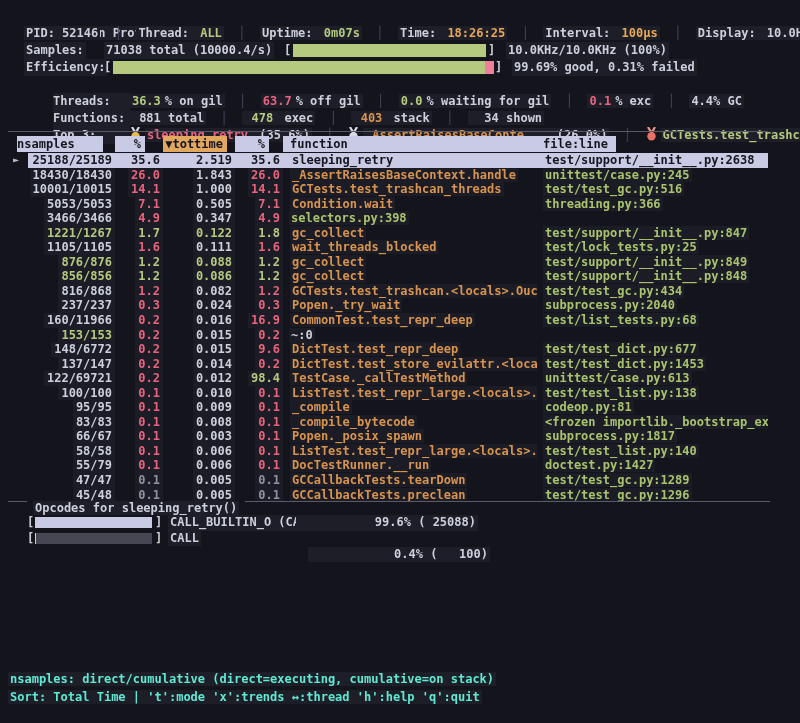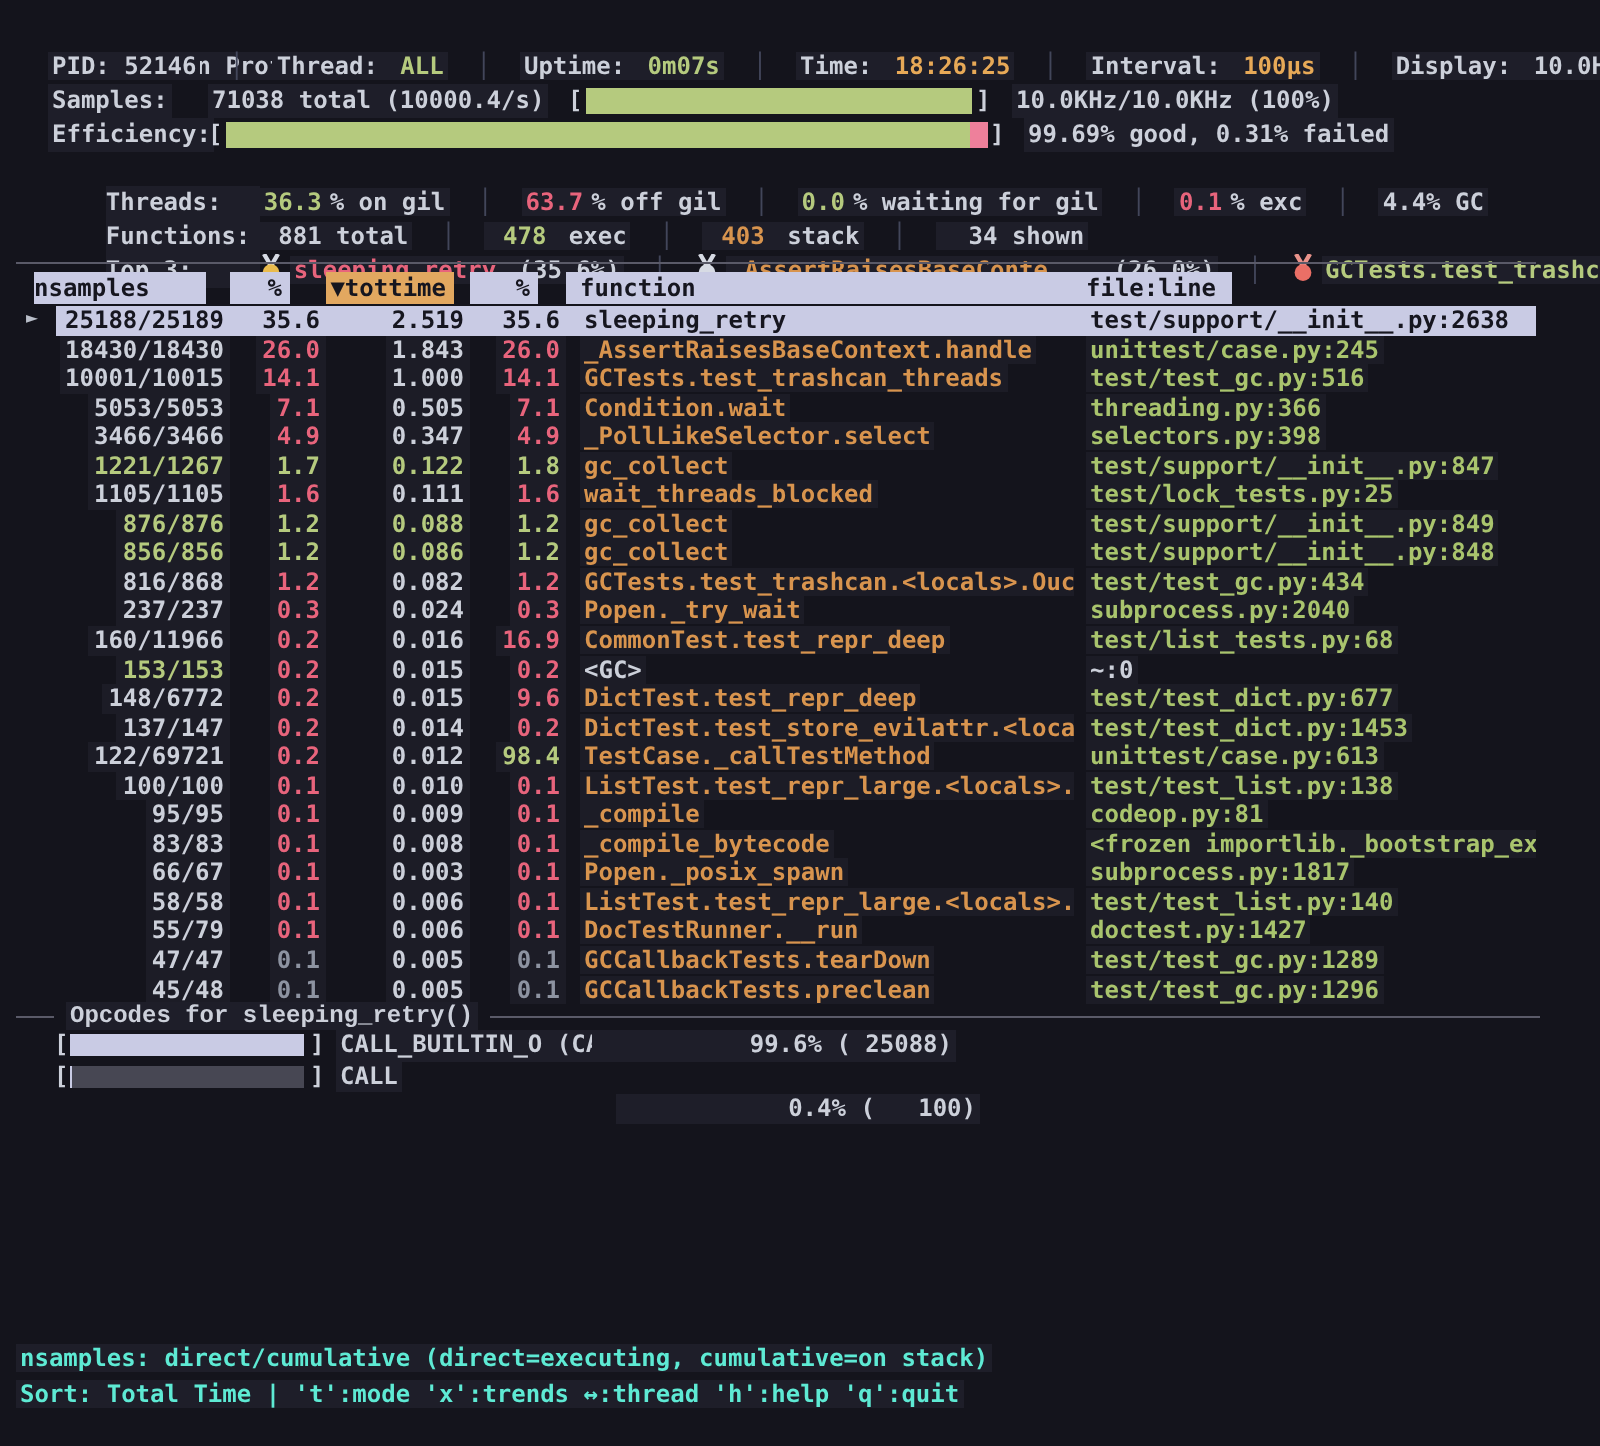--- a/index.html
+++ b/index.html
@@ -43,21 +43,21 @@
   .c-ns,.c-p1,.c-tt,.c-p2{text-align:right;}
   .numpad{display:inline-block;background:var(--numbg);padding:0 3px;}
   .c-fn{padding-left:7px;} .c-fl{padding-left:6px;}
   .c-fn span,.c-fl span{background:var(--numbg);padding:0 2px;}
   .c-gut{position:relative;}
   .selarrow{position:absolute;left:13px;color:#b9bec9;font-size:10px;}
   .trow.selected .cell{background:var(--lav);}
   .trow.selected .cell span{background:transparent;color:var(--seltext);}
   
   .opcodes{position:absolute;top:501px;left:8px;right:8px;}
-  .opc-title-row{display:flex;align-items:center;height:14px;font-family:Liberation Mono, monospace;}
+  .opc-title-row{display:flex;align-items:flex-start;height:14px;}
   .dash{border-top:1px solid var(--rule);height:0;}
   .dash.short{width:19px;margin-right:6px;}
   .dash.long{flex:1;margin-left:6px;margin-right:22px;}
   .opcrow{position:relative;height:15.5px;line-height:15.5px;white-space:pre;}
   .opcrow .bar{top:2px;height:11px;}
   .opct{position:absolute;top:0;text-align:right;white-space:pre;}
   .footer{position:absolute;left:8px;top:670px;line-height:18px;color:#5eead4;}
   .footer div span{background:var(--box);padding:0 2px;}
   .medal{display:inline-block;vertical-align:-2px;margin-right:4px;}
 </style>
@@ -170,21 +170,20 @@
         <div class="cell c-p2"><span class="numpad c-red">7.1</span></div>
         <div class="cell c-fn"><span class="c-orange">Condition.wait</span></div>
         <div class="cell c-fl"><span class="c-file">threading.py:366</span></div>
       </div>
       <div class="trow tgrid">
         <div class="c-gut"></div>
         <div class="cell c-ns"><span class="numpad c-fg">3466/3466</span></div>
         <div class="cell c-p1"><span class="numpad c-red">4.9</span></div>
         <div class="cell c-tt"><span class="numpad c-fg">0.347</span></div>
         <div class="cell c-p2"><span class="numpad c-red">4.9</span></div>
-        <div class="cell c-fn"><span class="c-orange">_PollLikeSelector.select</span></div>
         <div class="cell c-fl"><span class="c-file">selectors.py:398</span></div>
       </div>
       <div class="trow tgrid">
         <div class="c-gut"></div>
         <div class="cell c-ns"><span class="numpad c-green">1221/1267</span></div>
         <div class="cell c-p1"><span class="numpad c-green">1.7</span></div>
         <div class="cell c-tt"><span class="numpad c-green">0.122</span></div>
         <div class="cell c-p2"><span class="numpad c-green">1.8</span></div>
         <div class="cell c-fn"><span class="c-orange">gc_collect</span></div>
         <div class="cell c-fl"><span class="c-file">test/support/__init__.py:847</span></div>
@@ -242,21 +241,20 @@
         <div class="cell c-p2"><span class="numpad c-red">16.9</span></div>
         <div class="cell c-fn"><span class="c-orange">CommonTest.test_repr_deep</span></div>
         <div class="cell c-fl"><span class="c-file">test/list_tests.py:68</span></div>
       </div>
       <div class="trow tgrid">
         <div class="c-gut"></div>
         <div class="cell c-ns"><span class="numpad c-green">153/153</span></div>
         <div class="cell c-p1"><span class="numpad c-red">0.2</span></div>
         <div class="cell c-tt"><span class="numpad c-fg">0.015</span></div>
         <div class="cell c-p2"><span class="numpad c-red">0.2</span></div>
-        <div class="cell c-fn"><span class="c-fg">&lt;GC&gt;</span></div>
         <div class="cell c-fl"><span class="c-fg">~:0</span></div>
       </div>
       <div class="trow tgrid">
         <div class="c-gut"></div>
         <div class="cell c-ns"><span class="numpad c-fg">148/6772</span></div>
         <div class="cell c-p1"><span class="numpad c-red">0.2</span></div>
         <div class="cell c-tt"><span class="numpad c-fg">0.015</span></div>
         <div class="cell c-p2"><span class="numpad c-red">9.6</span></div>
         <div class="cell c-fn"><span class="c-orange">DictTest.test_repr_deep</span></div>
         <div class="cell c-fl"><span class="c-file">test/test_dict.py:677</span></div>

